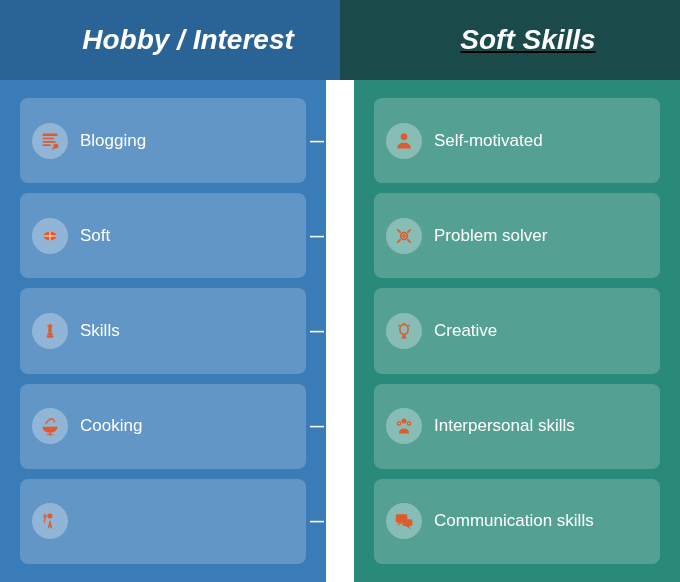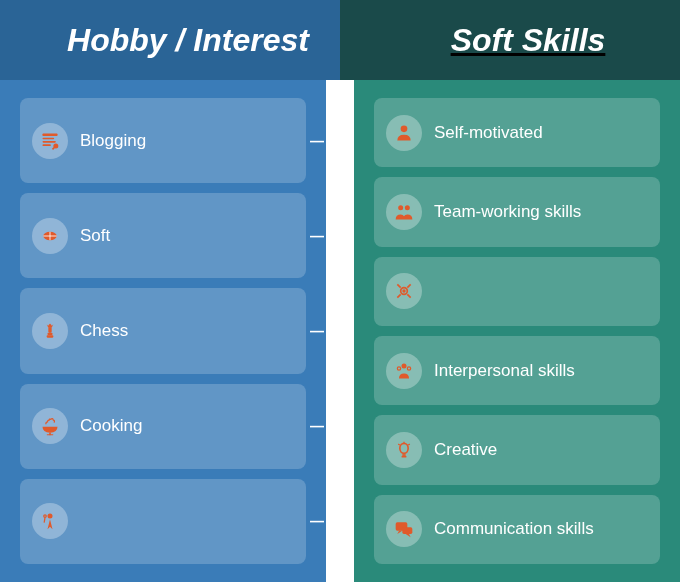--- a/index.html
+++ b/index.html
@@ -29,21 +29,21 @@
       flex: 1;
       background-color: #1a4a4a;
       display: flex;
       align-items: center;
       justify-content: center;
       text-decoration: underline;
     }
 
     .header-title {
       color: white;
-      font-size: 32px;
+      font-size: 28px;
       font-weight: 900;
       font-style: italic;
       margin-left: 36px;
     }
 
     .content {
       display: flex;
       flex: 1;
     }
 
@@ -150,21 +150,21 @@
       <div class="row-item">
     <div class="icon-circle">
       <svg viewBox="0 0 24 24" width="20" height="20" fill="#e05a2b">
             <rect x="8" y="17" width="8" height="3" rx="1"></rect>
             <rect x="9" y="14" width="6" height="3" rx="1"></rect>
             <rect x="10" y="8" width="4" height="6" rx="1"></rect>
             <circle cx="12" cy="6" r="2"></circle>
             <path d="M10 8 L8 4 L10 6 L12 3 L14 6 L16 4 L14 8 Z" fill="#e05a2b"></path>
           </svg>
     </div>
-    <span class="item-label">Chess</span>
+    <span class="item-label">Skills</span>
   </div>
       <div class="row-item">
     <div class="icon-circle">
       <svg viewBox="0 0 24 24" width="20" height="20" fill="#e05a2b">
             <path d="M3 13 Q3 20 12 20 Q21 20 21 13 Z"></path>
             <rect x="11" y="20" width="2" height="3"></rect>
             <rect x="8" y="22" width="8" height="1" rx="0.5"></rect>
             <path d="M7 10 Q7 7 9 7 Q9 5 11 5 Q11 3 13 4 Q15 2 16 5 Q18 5 17 8" fill="none" stroke="#e05a2b" stroke-width="1.5"></path>
           </svg>
     </div>
@@ -187,63 +187,54 @@
       <svg viewBox="0 0 24 24" width="20" height="20" fill="#e05a2b">
             <circle cx="12" cy="7" r="4"></circle>
             <path d="M4 21 Q4 14 12 14 Q20 14 20 21"></path>
           </svg>
     </div>
     <span class="item-label">Self-motivated</span>
   </div>
       <div class="row-item">
     <div class="icon-circle">
       <svg viewBox="0 0 24 24" width="20" height="20" fill="#e05a2b">
-            <circle cx="8" cy="7" r="3"></circle>
-            <circle cx="16" cy="7" r="3"></circle>
-            <path d="M2 21 Q2 15 8 15 Q11 15 12 17 Q13 15 16 15 Q22 15 22 21"></path>
-          </svg>
-    </div>
-    <span class="item-label">Team-working skills</span>
-  </div>
-      <div class="row-item">
-    <div class="icon-circle">
-      <svg viewBox="0 0 24 24" width="20" height="20" fill="#e05a2b">
             <circle cx="12" cy="12" r="4" fill="none" stroke="#e05a2b" stroke-width="2"></circle>
             <path d="M8 8 L4 4 M16 8 L20 4 M8 16 L4 20 M16 16 L20 20" stroke="#e05a2b" stroke-width="2"></path>
             <circle cx="12" cy="12" r="2"></circle>
           </svg>
     </div>
-  </div>
-      <div class="row-item">
-    <div class="icon-circle">
-      <svg viewBox="0 0 24 24" width="20" height="20" fill="#e05a2b">
-            <circle cx="12" cy="6" r="3"></circle>
-            <path d="M6 21 Q6 15 12 15 Q18 15 18 21"></path>
-            <circle cx="6" cy="9" r="2" fill="none" stroke="#e05a2b" stroke-width="1.5"></circle>
-            <circle cx="18" cy="9" r="2" fill="none" stroke="#e05a2b" stroke-width="1.5"></circle>
-          </svg>
-    </div>
-    <span class="item-label">Interpersonal skills</span>
+    <span class="item-label">Problem solver</span>
   </div>
       <div class="row-item">
     <div class="icon-circle">
       <svg viewBox="0 0 24 24" width="20" height="20" fill="#e05a2b">
             <ellipse cx="12" cy="10" rx="5" ry="6" fill="none" stroke="#e05a2b" stroke-width="2"></ellipse>
             <rect x="10" y="17" width="4" height="2" fill="#e05a2b"></rect>
             <rect x="9" y="19" width="6" height="2" rx="1" fill="#e05a2b"></rect>
             <line x1="12" y1="4" x2="12" y2="2" stroke="#e05a2b" stroke-width="1.5"></line>
             <line x1="7" y1="6" x2="5" y2="5" stroke="#e05a2b" stroke-width="1.5"></line>
             <line x1="17" y1="6" x2="19" y2="5" stroke="#e05a2b" stroke-width="1.5"></line>
           </svg>
     </div>
     <span class="item-label">Creative</span>
   </div>
       <div class="row-item">
     <div class="icon-circle">
       <svg viewBox="0 0 24 24" width="20" height="20" fill="#e05a2b">
+            <circle cx="12" cy="6" r="3"></circle>
+            <path d="M6 21 Q6 15 12 15 Q18 15 18 21"></path>
+            <circle cx="6" cy="9" r="2" fill="none" stroke="#e05a2b" stroke-width="1.5"></circle>
+            <circle cx="18" cy="9" r="2" fill="none" stroke="#e05a2b" stroke-width="1.5"></circle>
+          </svg>
+    </div>
+    <span class="item-label">Interpersonal skills</span>
+  </div>
+      <div class="row-item">
+    <div class="icon-circle">
+      <svg viewBox="0 0 24 24" width="20" height="20" fill="#e05a2b">
             <rect x="2" y="4" width="14" height="10" rx="2"></rect>
             <path d="M6 14 L4 18 L10 14"></path>
             <rect x="10" y="10" width="12" height="8" rx="2" fill="#e05a2b"></rect>
             <path d="M18 18 L20 22 L14 18"></path>
           </svg>
     </div>
     <span class="item-label">Communication skills</span>
   </div>
     </div>
 </div>

